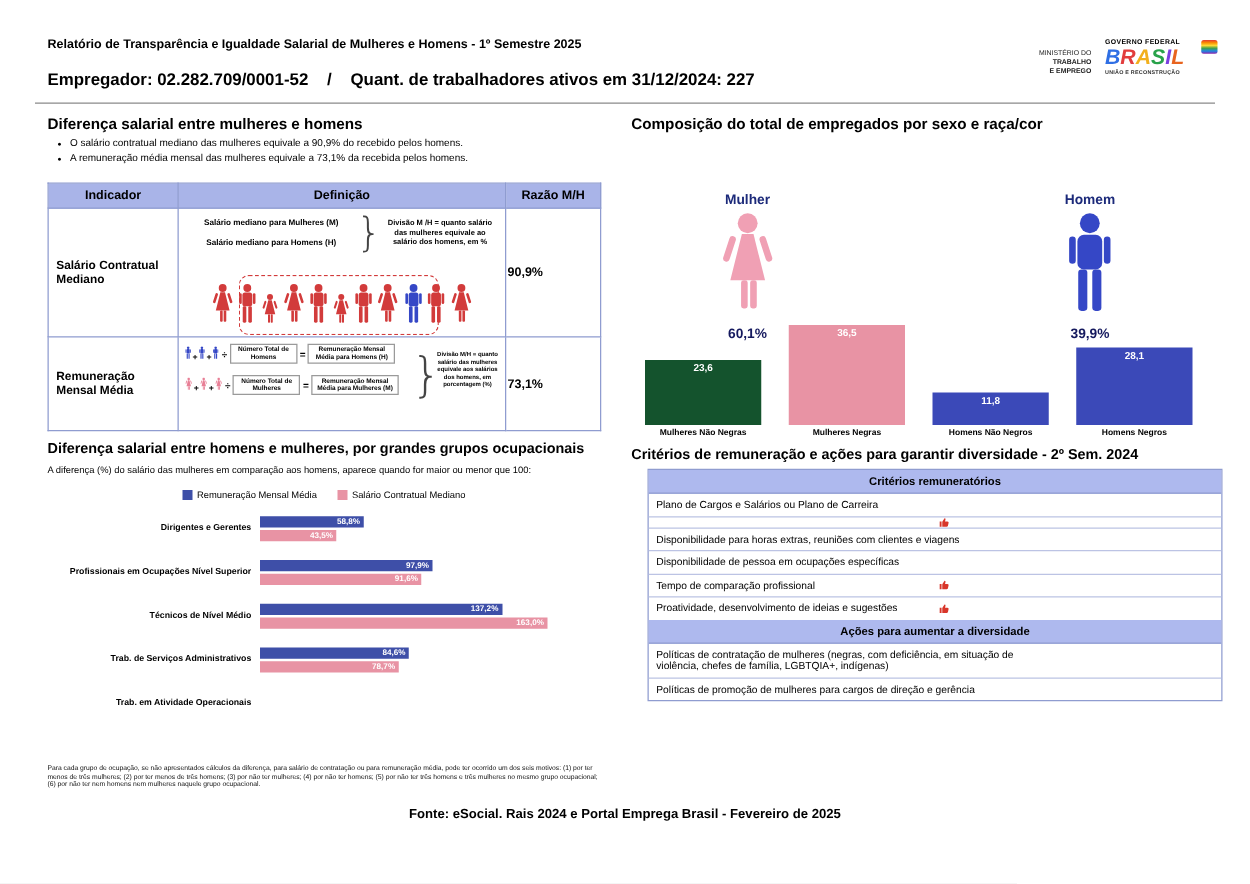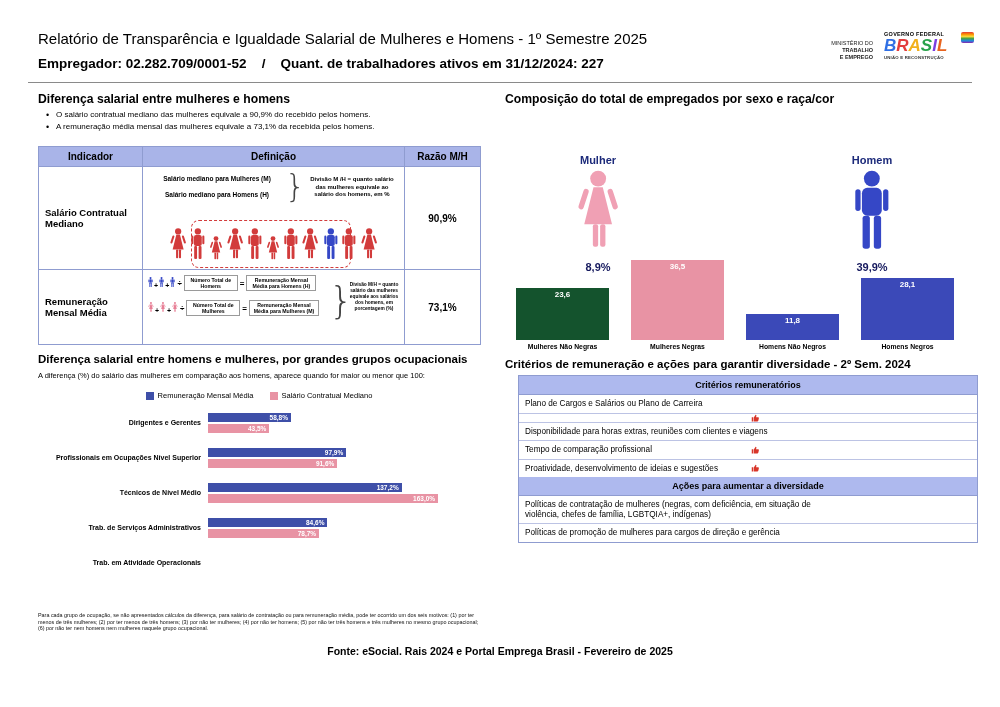--- a/index.html
+++ b/index.html
@@ -1,21 +1,21 @@
 <!DOCTYPE html>
 <html><head>
 <meta charset="utf-8">
 <style>
   html,body{margin:0;padding:0;background:#e8e8e8;}
   .page{position:relative;width:1000px;height:707px;background:#fff;margin:0 auto;
         font-family:"Liberation Sans",sans-serif;color:#000;overflow:hidden;}
   .abs{position:absolute;}
 
   
-  .title{left:38px;top:30px;font-size:15px;font-weight:normal;white-space:pre;}
+  .title{left:38px;top:30px;font-size:10px;font-weight:bold;white-space:pre;}
   .subtitle{left:38px;top:56px;font-size:13.5px;font-weight:bold;white-space:pre;}
   .divider{left:28px;top:82px;width:944px;border-top:1px solid #8a8a8a;height:0;}
 
   .ministry{left:793px;top:40px;width:80px;text-align:right;font-size:5.5px;line-height:7px;color:#222;}
   .ministry .b{font-weight:bold;}
   .gov{left:884px;top:31px;width:86px;}
   .gov-top{font-size:5.5px;font-weight:bold;letter-spacing:.3px;}
   .gov-name{font-size:17px;font-weight:bold;font-style:italic;line-height:18px;}
   .gov-bottom{font-size:4.3px;font-weight:bold;letter-spacing:.2px;color:#333;}
   .gov-flag{position:absolute;right:-4px;top:1px;width:13px;height:11px;border-radius:2px;
@@ -28,21 +28,21 @@
   
   .bullets{left:46px;top:109px;width:430px;font-size:8px;line-height:12px;}
   .bullet{position:relative;padding-left:10px;}
   .bullet::before{content:"\2022";position:absolute;left:0;font-size:9px;}
 
   
   .ind-table{left:38px;top:146px;width:442px;border-collapse:collapse;table-layout:fixed;}
   .ind-table th{background:#a9b4e8;border:1px solid #8f9cd0;font-size:10px;font-weight:bold;padding:4px 2px;}
   .ind-table td{border:1px solid #8f9cd0;vertical-align:middle;}
   .td-ind{font-size:9.5px;font-weight:bold;padding:4px 6px;}
-  .td-ratio{font-size:10px;font-weight:bold;text-align:center;}
+  .td-ratio{font-size:10px;font-weight:bold;}
   .defcell{position:relative;}
   .def1{height:100px;}
   .def2{height:72px;}
   .def1-labels{position:absolute;left:6px;top:8px;width:136px;display:flex;flex-direction:column;gap:9px;
                font-size:6.5px;font-weight:bold;text-align:center;}
   .brace{position:absolute;color:#444;font-weight:200;font-family:"DejaVu Sans",sans-serif;}
   .brace1{left:142px;top:0px;font-size:32px;}
   .brace2{left:186px;top:8px;font-size:38px;}
   .def-note{position:absolute;font-weight:bold;text-align:center;}
   .note1{left:162px;top:9px;width:94px;font-size:6px;line-height:7.5px;}
@@ -405,21 +405,21 @@
     <div class="gender-icon" id="female-icon"><svg height="86" viewBox="0 0 70 130" xmlns="http://www.w3.org/2000/svg">
           <g fill="#f0a0b4">
             <circle cx="35" cy="13" r="12"></circle>
             <path d="M28 26 h14 l14 56 h-42 z"></path>
             <rect x="9" y="28" width="8" height="32" rx="4" transform="rotate(18 13 44)"></rect>
             <rect x="53" y="28" width="8" height="32" rx="4" transform="rotate(-18 57 44)"></rect>
             <rect x="27" y="82" width="8" height="34" rx="3"></rect>
             <rect x="38" y="82" width="8" height="34" rx="3"></rect>
           </g>
         </svg></div>
-    <div class="gender-pct">8,9%</div>
+    <div class="gender-pct">60,1%</div>
   </div>
   <div class="abs gender gender-m">
     <div class="gender-label">Homem</div>
     <div class="gender-icon" id="male-icon"><svg height="86" viewBox="0 0 60 130" xmlns="http://www.w3.org/2000/svg">
           <g fill="#3547c6">
             <circle cx="30" cy="13" r="12"></circle>
             <rect x="15" y="27" width="30" height="42" rx="8"></rect>
             <rect x="5" y="29" width="8" height="33" rx="4"></rect>
             <rect x="47" y="29" width="8" height="33" rx="4"></rect>
             <rect x="16" y="69" width="11" height="50" rx="4"></rect>
@@ -461,20 +461,23 @@
           <span class="crit-marks">
             <svg width="9" height="9" viewBox="0 0 24 24" fill="#d8362a">
               <path d="M2 10h4v11H2z M7.5 21h9.2a3 3 0 0 0 2.9-2.3l1.3-5.4A2.5 2.5 0 0 0 18.5 10h-5.1l1-4.3A2.2 2.2 0 0 0 12.3 3L7.5 10.4z"></path>
             </svg>
           </span>
         </div>
         <div class="crit-row">
           <span class="crit-text">Disponibilidade para horas extras, reuniões com clientes e viagens</span>
         </div>
         <div class="crit-row">
+          <span class="crit-text">Disponibilidade de pessoa em ocupações específicas</span>
+        </div>
+        <div class="crit-row">
           <span class="crit-text">Tempo de comparação profissional</span>
           <span class="crit-marks">
             <svg width="9" height="9" viewBox="0 0 24 24" fill="#d8362a">
               <path d="M2 10h4v11H2z M7.5 21h9.2a3 3 0 0 0 2.9-2.3l1.3-5.4A2.5 2.5 0 0 0 18.5 10h-5.1l1-4.3A2.2 2.2 0 0 0 12.3 3L7.5 10.4z"></path>
             </svg>
           </span>
         </div>
         <div class="crit-row">
           <span class="crit-text">Proatividade, desenvolvimento de ideias e sugestões</span>
           <span class="crit-marks">

